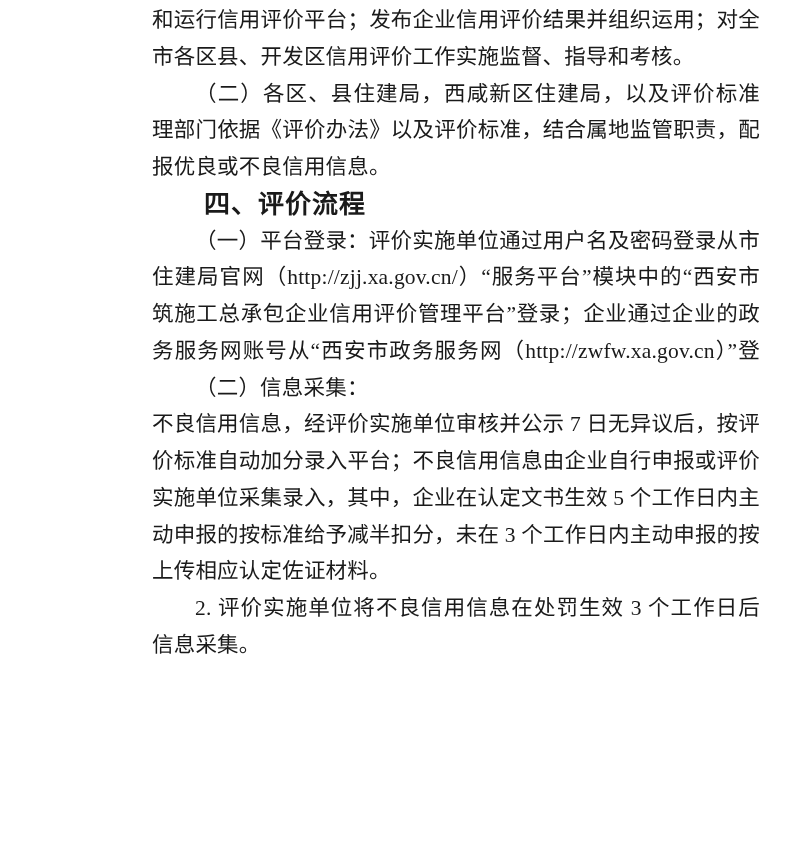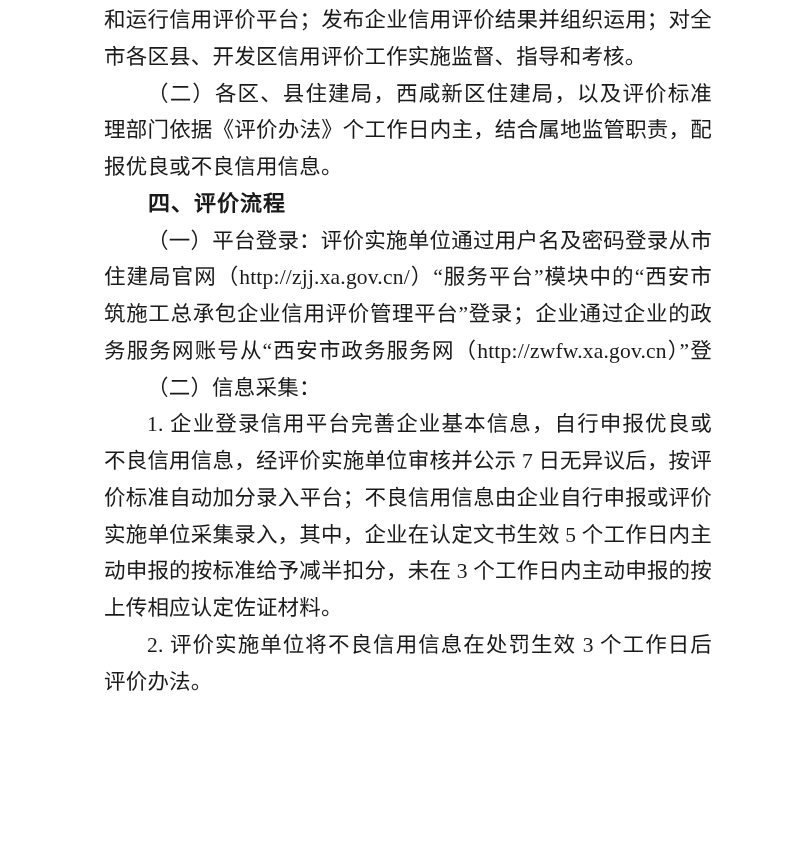--- a/index.html
+++ b/index.html
@@ -9,20 +9,21 @@
     height: 846px;
     overflow: hidden;
     background: #ffffff;
   }
   .page {
     position: relative;
     width: 640px;
     height: 846px;
     background: #ffffff;
     box-sizing: border-box;
+    margin-left: 48px;
   }
   .doc-body {
     position: absolute;
     top: 2px;
     left: 104px;
     width: 608px;
     font-family: "Liberation Serif", "DejaVu Serif", serif;
     color: #1a1a1a;
     font-size: 21.5px;
   }
@@ -40,42 +41,41 @@
     display: inline-block;
     width: 100%;
     height: 0;
   }
   .line.indent {
     text-indent: 2em;
   }
   .line.heading {
     font-family: "DejaVu Sans", "Liberation Sans", sans-serif;
     font-weight: 700;
-    font-size: 22px;
+    font-size: 26px;
     letter-spacing: 1px;
   }
 </style>
 </head>
 <body>
 
 <div class="page">
   <div class="doc-body">
       <div class="line fill"><span>和运行信用评价平台；发布企业信用评价结果并组织运用；对全</span></div>
       <div class="line"><span>市各区县、开发区信用评价工作实施监督、指导和考核。</span></div>
       <div class="line fill indent"><span>（二）各区、县住建局，西咸新区住建局，以及评价标准</span></div>
-      <div class="line fill"><span>理部门依据《评价办法》个工作日内主，结合属地监管职责，配</span></div>
+      <div class="line fill"><span>理部门依据《评价办法》以及评价标准，结合属地监管职责，配</span></div>
       <div class="line"><span>报优良或不良信用信息。</span></div>
       <div class="line indent heading"><span>四、评价流程</span></div>
       <div class="line fill indent"><span>（一）平台登录：评价实施单位通过用户名及密码登录从市</span></div>
       <div class="line fill"><span>住建局官网（http://zjj.xa.gov.cn/）“服务平台”模块中的“西安市建</span></div>
       <div class="line fill"><span>筑施工总承包企业信用评价管理平台”登录；企业通过企业的政</span></div>
       <div class="line fill"><span>务服务网账号从“西安市政务服务网（http://zwfw.xa.gov.cn）”登</span></div>
       <div class="line indent"><span>（二）信息采集：</span></div>
-      <div class="line fill indent"><span>1. 企业登录信用平台完善企业基本信息，自行申报优良或</span></div>
       <div class="line fill"><span>不良信用信息，经评价实施单位审核并公示 7 日无异议后，按评</span></div>
       <div class="line fill"><span>价标准自动加分录入平台；不良信用信息由企业自行申报或评价</span></div>
       <div class="line fill"><span>实施单位采集录入，其中，企业在认定文书生效 5 个工作日内主</span></div>
       <div class="line fill"><span>动申报的按标准给予减半扣分，未在 3 个工作日内主动申报的按</span></div>
       <div class="line"><span>上传相应认定佐证材料。</span></div>
       <div class="line fill indent"><span>2. 评价实施单位将不良信用信息在处罚生效 3 个工作日后</span></div>
-      <div class="line"><span>评价办法。</span></div>
+      <div class="line"><span>信息采集。</span></div>
     </div>
 </div>
 
 </body></html>

